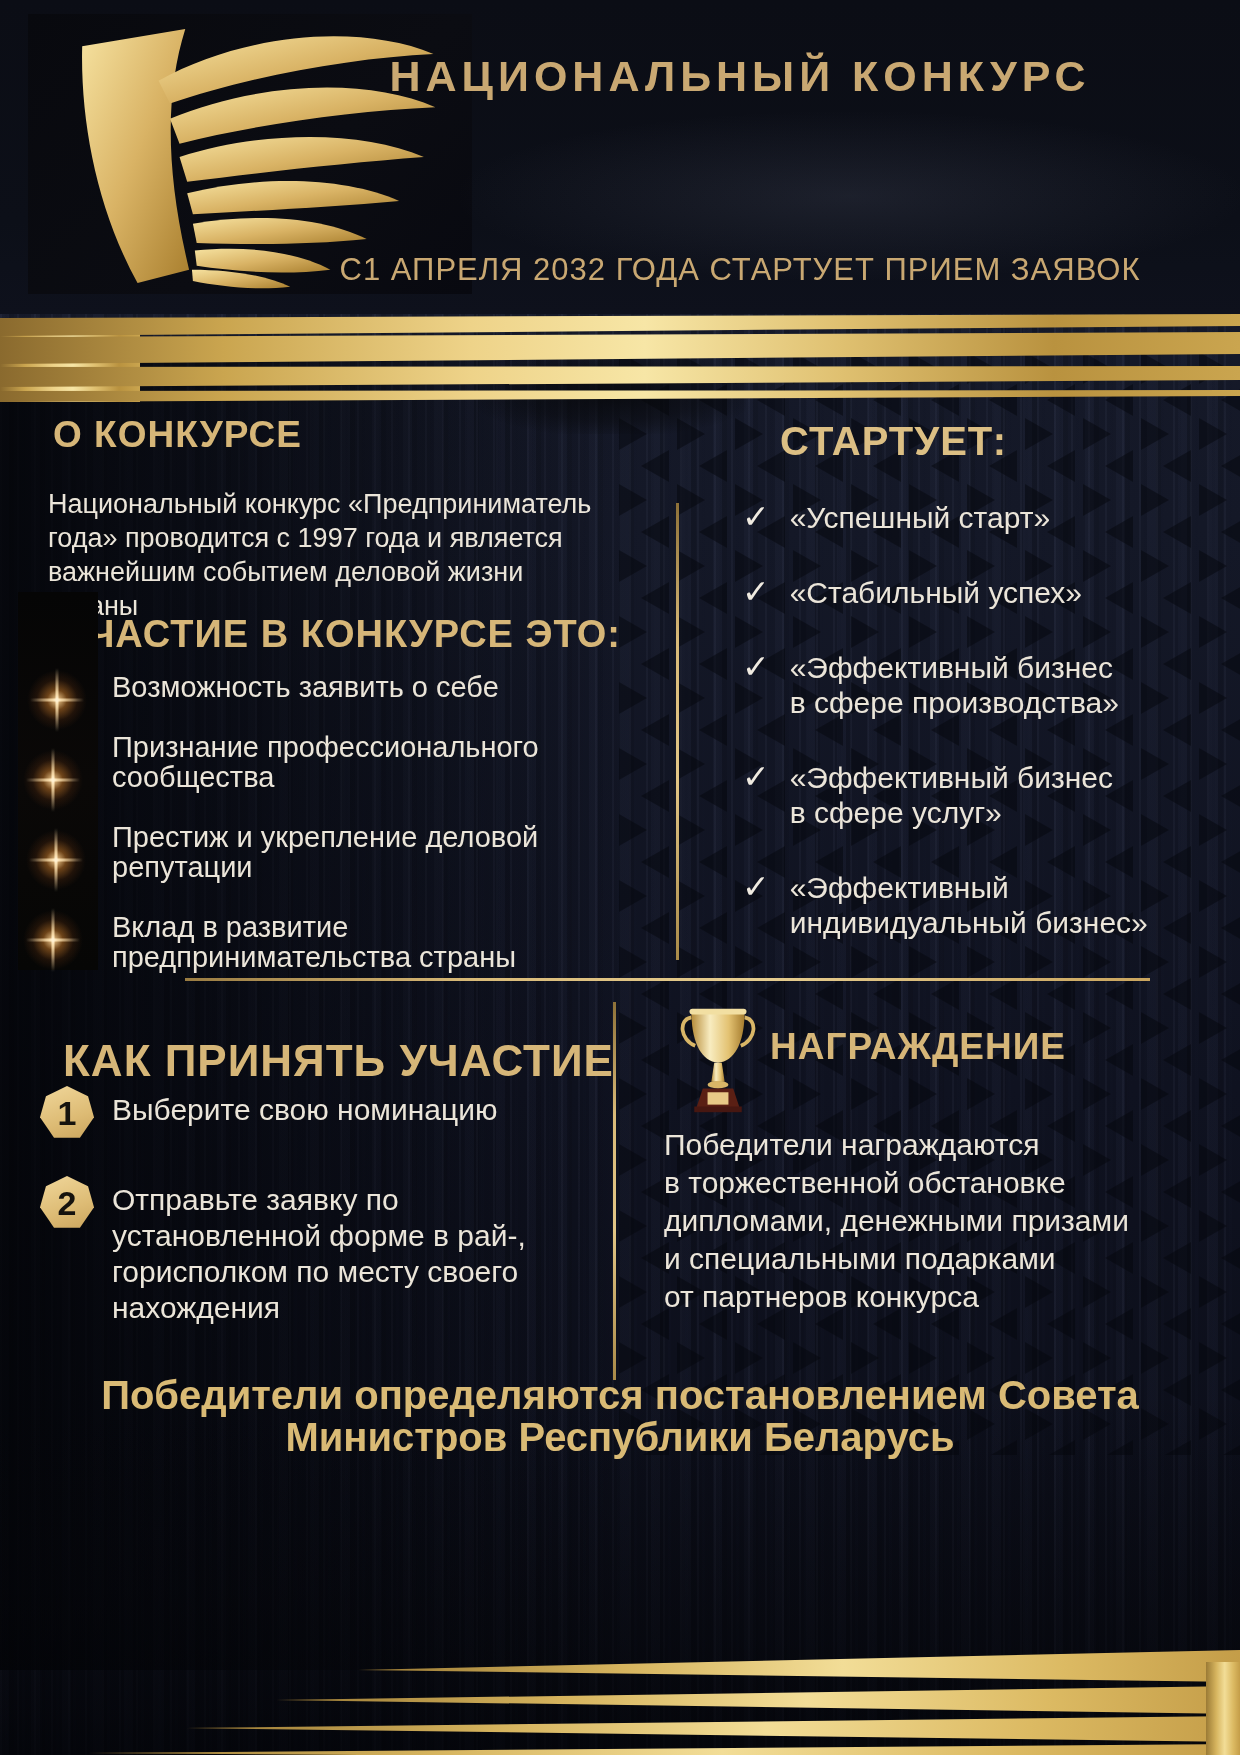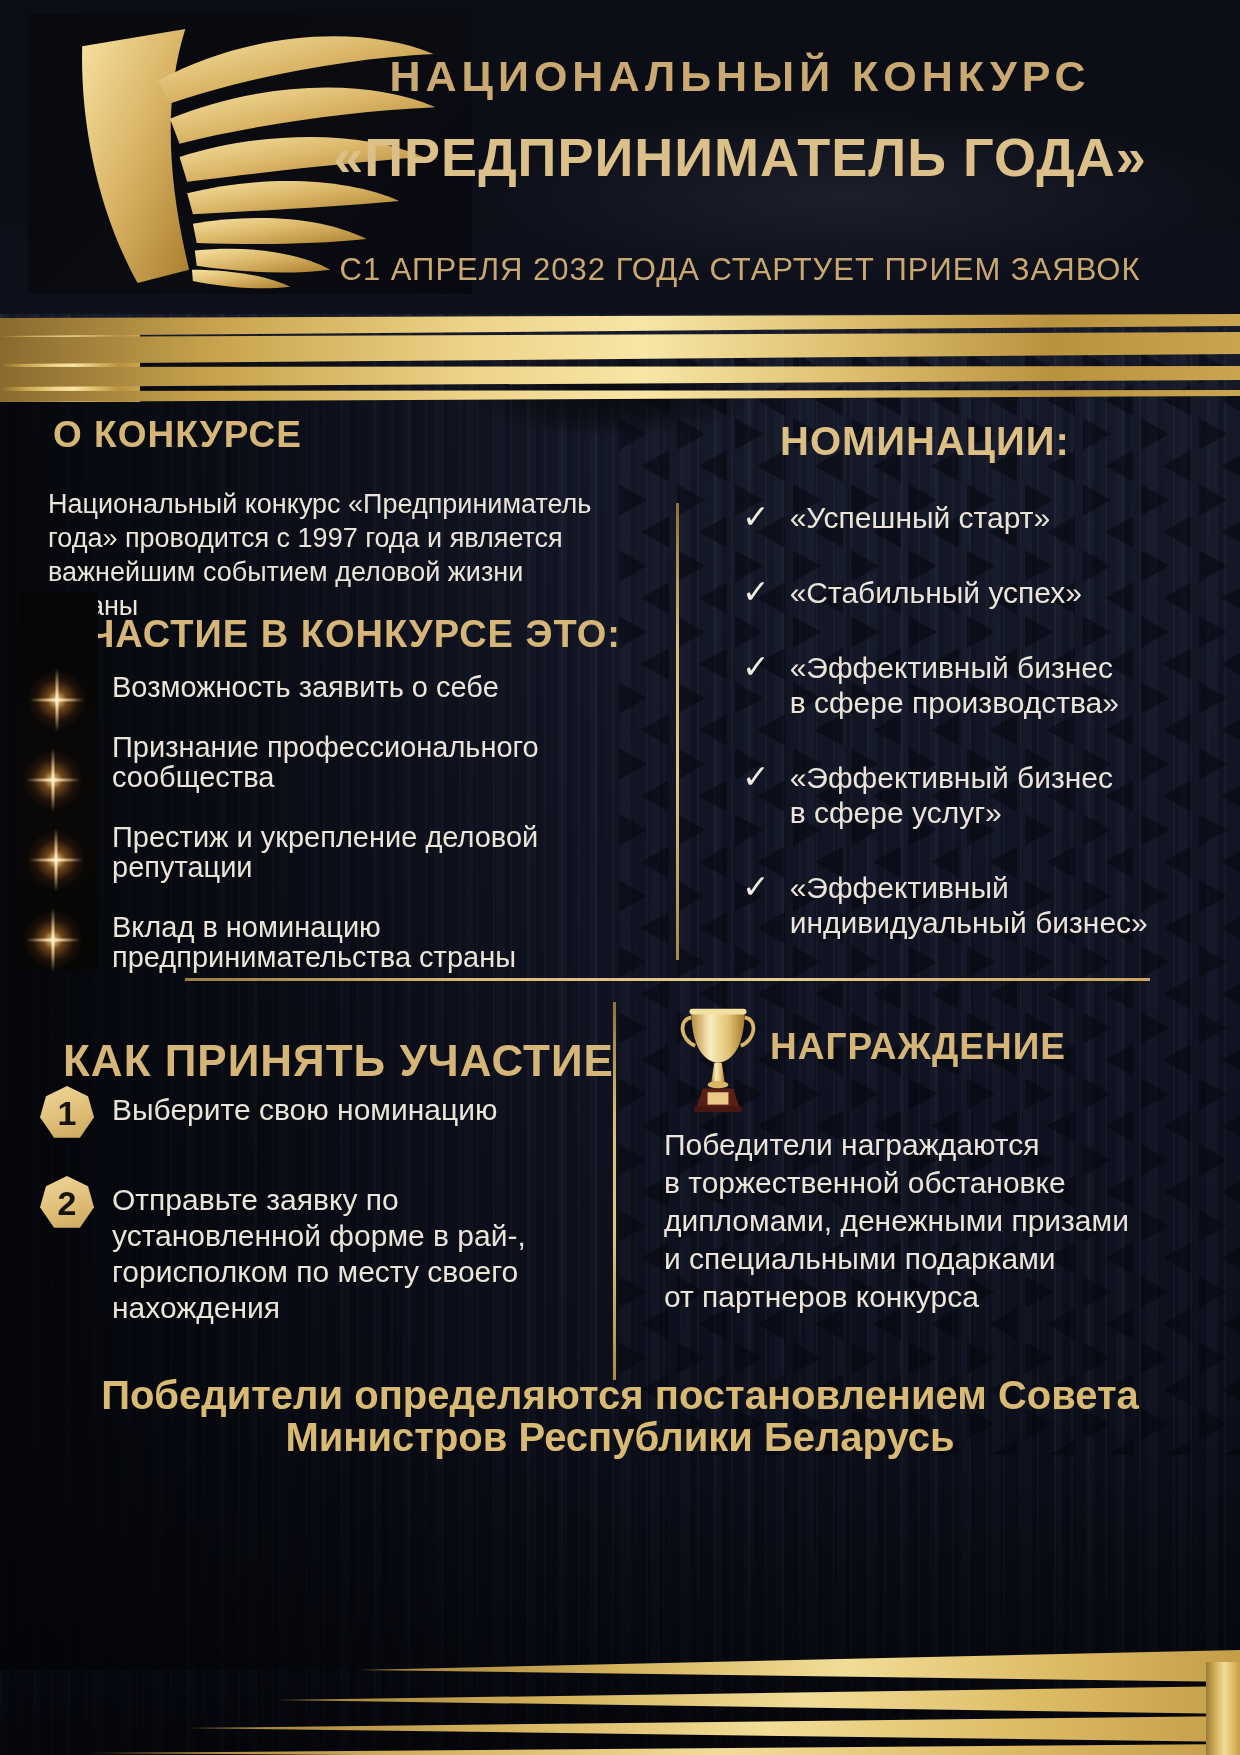--- a/index.html
+++ b/index.html
@@ -102,21 +102,20 @@
       <path d="M132,100 C222,62 338,56 410,88 C322,92 222,106 142,126 Z"></path>
       <path d="M142,140 C230,112 332,112 398,140 C318,146 228,156 150,166 Z"></path>
       <path d="M150,178 C232,158 318,162 372,186 C304,192 230,196 156,200 Z"></path>
       <path d="M156,210 C226,198 294,204 338,226 C280,232 218,232 160,230 Z"></path>
       <path d="M158,238 C214,232 266,240 300,258 C252,264 200,260 160,254 Z"></path>
       <path d="M155,258 C196,258 232,264 258,276 C222,280 186,276 156,270 Z"></path>
     </g>
   </svg>
 
   <div class="abs kicker">НАЦИОНАЛЬНЫЙ КОНКУРС</div>
-  <div class="abs big-title">«ПРЕДПРИНИМАТЕЛЬ ГОДА»</div>
   <div class="abs subtitle">С1 АПРЕЛЯ 2032 ГОДА СТАРТУЕТ ПРИЕМ ЗАЯВОК</div>
 
   <svg class="abs" style="left:0;top:310px;" width="1240" height="92" viewBox="0 0 1240 92">
     <defs>
       <linearGradient id="goldH" x1="0" y1="0" x2="1" y2="0">
         <stop offset="0" stop-color="#8a6a2e"></stop>
         <stop offset="0.18" stop-color="#caa54f"></stop>
         <stop offset="0.38" stop-color="#eed389"></stop>
         <stop offset="0.52" stop-color="#f7e6a6"></stop>
         <stop offset="0.68" stop-color="#dfc070"></stop>
@@ -132,21 +131,21 @@
       <polygon points="0,81 1240,80 1240,86 0,92"></polygon>
     </g>
   </svg>
 
   <div class="gold-heading" style="left:53px;top:414px;font-size:37px;">О КОНКУРСЕ</div>
   <div class="abs about-para body-text pre">Национальный конкурс «Предприниматель
 года» проводится с 1997 года и является
 важнейшим событием деловой жизни страны</div>
 
   <div class="vline" style="left:676px;top:503px;height:457px;"></div>
-  <div class="gold-heading" style="left:780px;top:419px;font-size:40px;color:#dcbf84;">НОМИНАЦИИ:</div>
+  <div class="gold-heading" style="left:780px;top:419px;font-size:40px;color:#dcbf84;">СТАРТУЕТ:</div>
   <div class="abs nom-list">
     <div class="nom-item">
       <span class="check">✓</span>
       <span class="nom-text pre">«Успешный старт»</span>
     </div>
     <div class="nom-item">
       <span class="check">✓</span>
       <span class="nom-text pre">«Стабильный успех»</span>
     </div>
     <div class="nom-item">
@@ -190,21 +189,21 @@
         <div class="ray-h"></div>
     </div>
   </div>
 
   <div class="abs part-list">
     <div class="part-item pre">Возможность заявить о себе</div>
     <div class="part-item pre">Признание профессионального
 сообщества</div>
     <div class="part-item pre">Престиж и укрепление деловой
 репутации</div>
-    <div class="part-item pre">Вклад в номинацию
+    <div class="part-item pre">Вклад в развитие
 предпринимательства страны</div>
   </div>
 
   <div class="hline" style="left:185px;top:978px;width:965px;"></div>
 
   <div class="gold-heading" style="left:63px;top:1036px;font-size:44px;">КАК ПРИНЯТЬ УЧАСТИЕ</div>
   <div class="abs steps">
     <div class="step-row">
       <div class="badge">1</div>
       <div class="step-text pre">Выберите свою номинацию</div>

